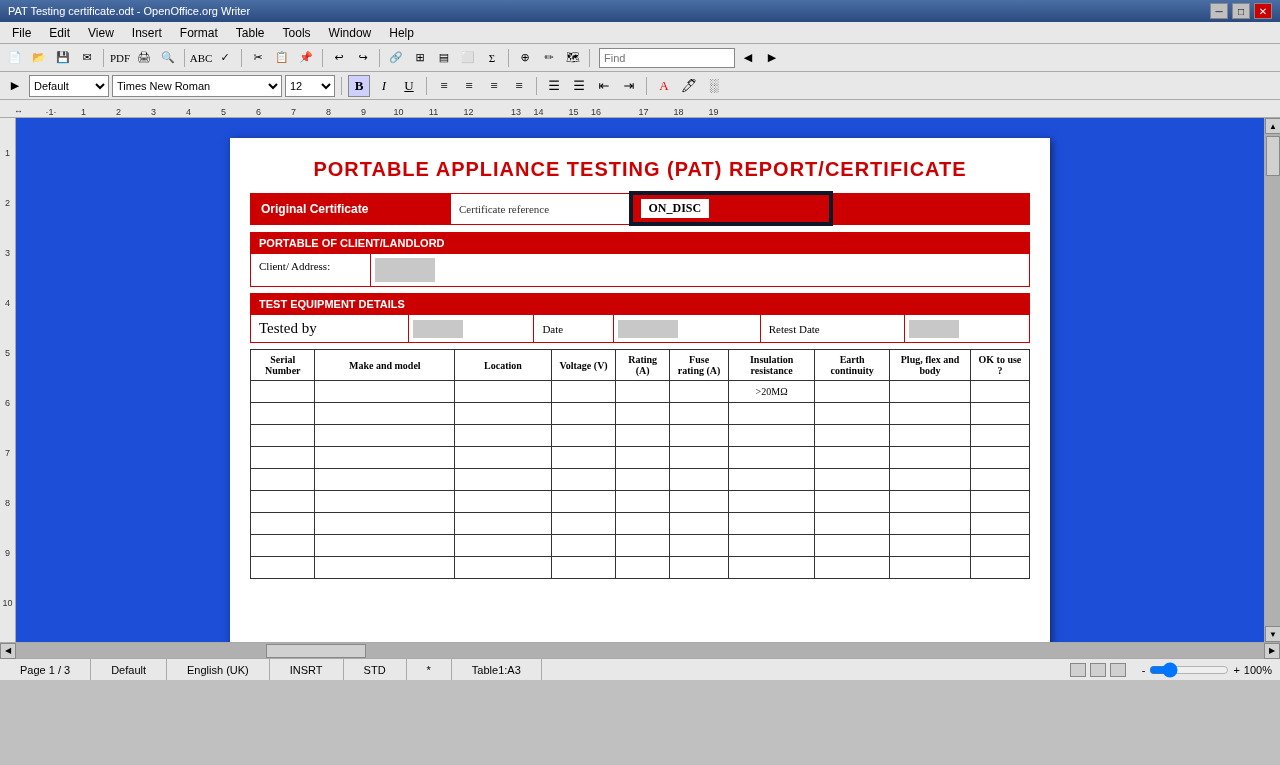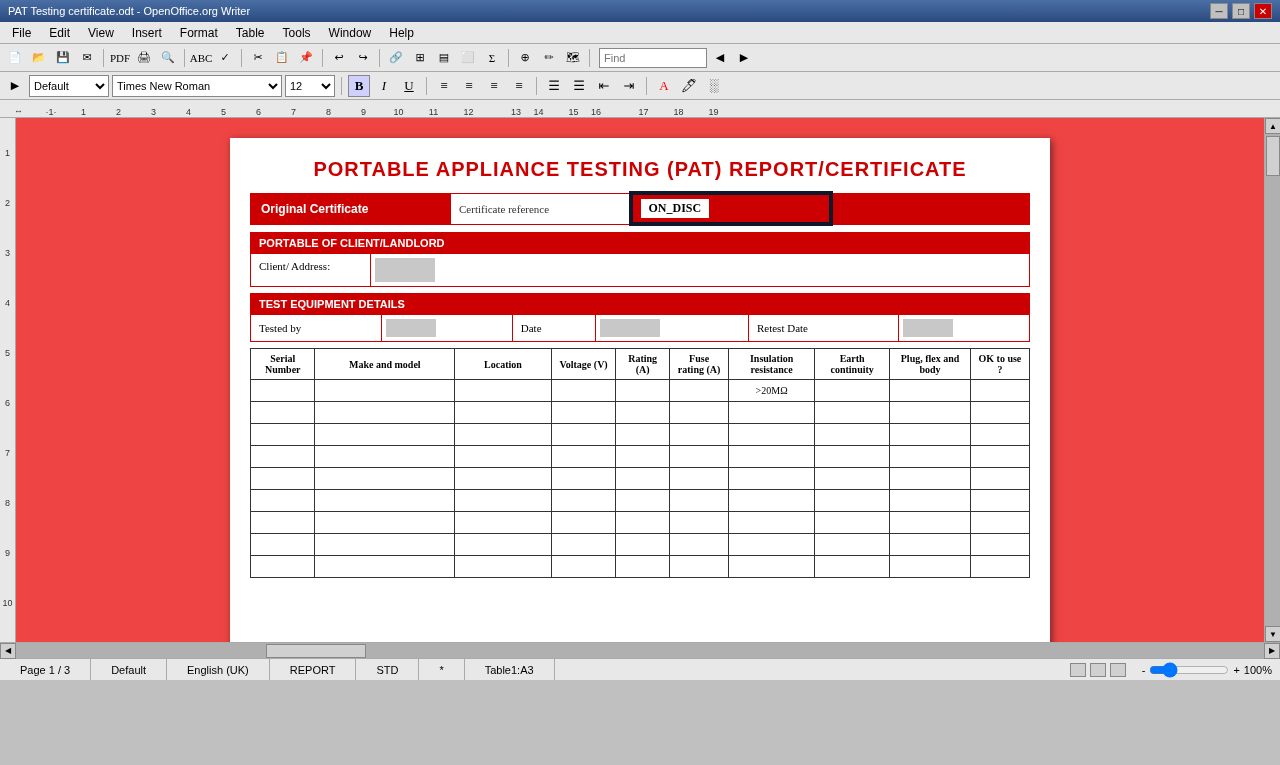--- a/index.html
+++ b/index.html
@@ -64,21 +64,21 @@
       border: 1px solid transparent;
       display: flex; align-items: center; justify-content: center;
       cursor: pointer;
       font-size: 11px;
     }
     .tb-sep { width: 1px; background: #aaa; height: 18px; margin: 0 3px; }
     .find-box {
       display: flex; align-items: center; gap: 2px; margin-left: 4px;
     }
     .find-input {
-      width: 108px; height: 20px;
+      width: 136px; height: 20px;
       border: 1px solid #888;
       font-family: Arial, sans-serif;
       font-size: 11px;
       padding: 0 4px;
     }
 
     
     .format-bar {
       background: #e8e8e8;
       border-bottom: 1px solid #aaa;
@@ -141,21 +141,21 @@
     }
     .left-ruler span {
       display: block;
       height: 50px;
       line-height: 50px;
     }
 
     
     .doc-area {
       flex: 1;
-      background: #ef4444;
+      background: #1d4ed8;
       overflow-y: auto;
       overflow-x: auto;
       padding: 20px 30px;
     }
 
     
     .right-scroll {
       width: 16px;
       background: #e8e8e8;
       border-left: 1px solid #aaa;
@@ -483,21 +483,21 @@
         </tr>
       </tbody>
         </table>
 
       <table class="cert-table" style="margin-top:6px; margin-bottom:0;">
         <tbody>
             <tr>
           <td colspan="6" class="section-header">TEST EQUIPMENT DETAILS</td>
         </tr>
         <tr>
-          <td style="font-size:11px; padding:5px 8px; border:1px solid #cc0000;">Tested by</td>
+          <td style="font-size:15px; padding:5px 8px; border:1px solid #cc0000;">Tested by</td>
           <td style="padding:4px; border:1px solid #cc0000;">
             <div style="background:#c8c8c8; height:18px; width:50px;"></div>
           </td>
           <td style="font-size:11px; padding:5px 8px; border:1px solid #cc0000;">Date</td>
           <td style="padding:4px; border:1px solid #cc0000;">
             <div style="background:#c8c8c8; height:18px; width:60px;"></div>
           </td>
           <td style="font-size:11px; padding:5px 8px; border:1px solid #cc0000;">Retest Date</td>
           <td style="padding:4px; border:1px solid #cc0000;">
             <div style="background:#c8c8c8; height:18px; width:50px;"></div>
@@ -653,21 +653,21 @@
   <div class="h-scroll-track">
     <div class="h-scroll-thumb"></div>
   </div>
   <div class="h-scroll-btn">▶</div>
 </div>
 
 <div class="status-bar">
   <div class="status-item">Page 1 / 3</div>
   <div class="status-item">Default</div>
   <div class="status-item">English (UK)</div>
-  <div class="status-item">REPORT</div>
+  <div class="status-item">INSRT</div>
   <div class="status-item">STD</div>
   <div class="status-item">*</div>
   <div class="status-item">Table1:A3</div>
   <div class="status-right">
     <div style="display:flex; align-items:center; gap:4px; padding:0 8px;">
       <div style="width:16px;height:14px;border:1px solid #888;background:#d0d0d0;"></div>
       <div style="width:16px;height:14px;border:1px solid #888;background:#d0d0d0;"></div>
       <div style="width:16px;height:14px;border:1px solid #888;background:#d0d0d0;"></div>
     </div>
     <div class="zoom-area">

